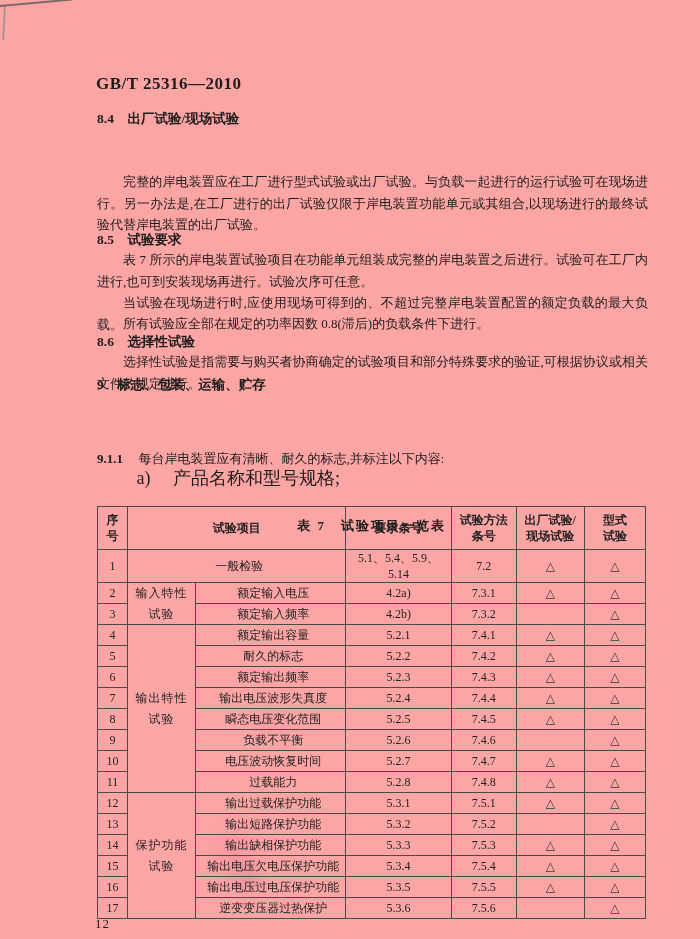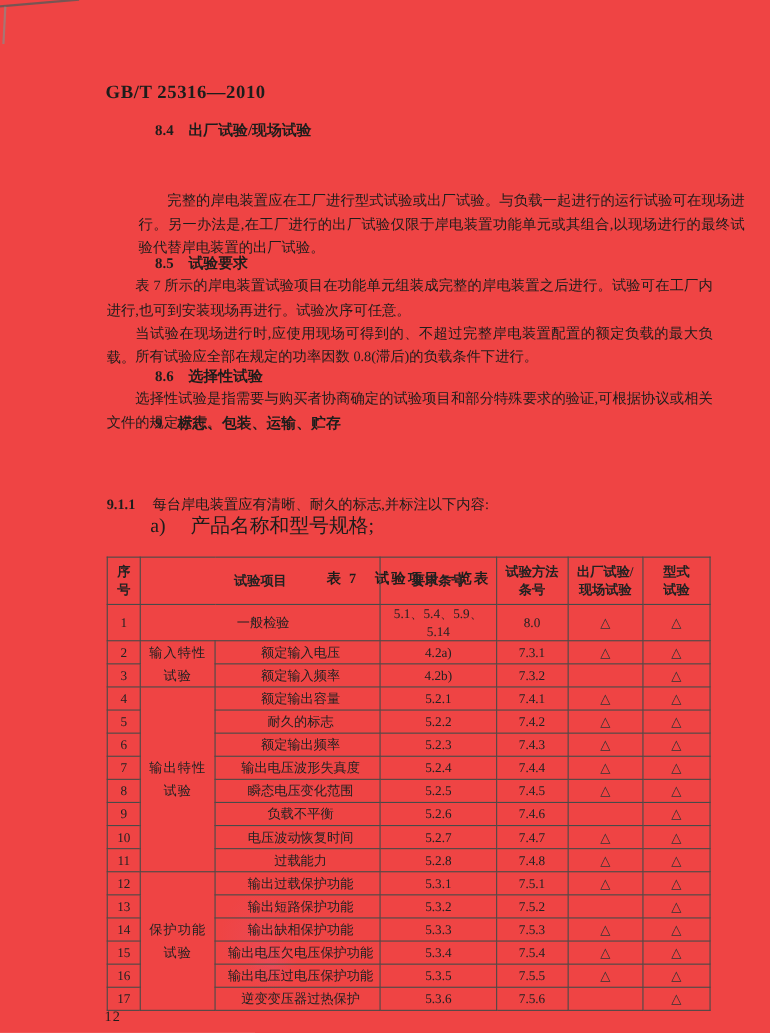--- a/index.html
+++ b/index.html
@@ -6,21 +6,21 @@
   body{
     width:700px;height:939px;
     background:#f6f6f4;
     font-family:"Liberation Serif","DejaVu Serif",serif;
     color:#1d1d1b;
     position:relative;
     overflow:hidden;
   }
   .page{
     position:absolute;inset:0;
-    background:#ef4444;
+    background:#fca5a5;
     padding-left:12px;
   }
   
   .edge-diag{
     position:absolute;left:-6px;top:2px;width:78px;height:2px;
     background:#5a5a58;transform:rotate(-5deg);opacity:.8;
   }
   .edge-left{
     position:absolute;left:3px;top:6px;width:1.5px;height:34px;
     background:#8a8a88;opacity:.7;transform:rotate(3deg);
@@ -32,21 +32,21 @@
     background:radial-gradient(closest-side,rgba(216,92,140,.20),rgba(216,92,140,0));}
   .smudge.s3{left:245px;top:700px;width:50px;height:40px;
     background:radial-gradient(closest-side,rgba(200,80,130,.10),rgba(200,80,130,0));}
 
   .abs{position:absolute;}
   .doc-number{
     left:96px;top:74px;
     font-size:17px;font-weight:bold;letter-spacing:.5px;
   }
   .textcol{left:97px;width:551px;}
-  .h2{font-size:13.5px;font-weight:bold;margin-left:44px;}
+  .h2{font-size:13.5px;font-weight:bold;}
   .para{
     font-size:13px;line-height:21.5px;
     text-align:justify;text-indent:2em;margin:0;
   }
   .clauseline{font-size:13px;line-height:21px;}
   .clauseline .num{font-weight:bold;margin-right:1.2em;}
   .list-a{font-size:18px;line-height:21px;padding-left:2.2em;}
 
   .table-title{
     left:97px;top:486px;width:549px;
@@ -82,21 +82,21 @@
 <div class="page">
   <div class="edge-diag"></div>
   <div class="edge-left"></div>
   <div class="smudge s1"></div>
   <div class="smudge s2"></div>
   <div class="smudge s3"></div>
 
   <div class="abs doc-number">GB/T 25316—2010</div>
 
   <div class="abs textcol h2" style="top:110px;">8.4　出厂试验/现场试验</div>
-  <p class="abs textcol para" style="top:171px;margin-left:29px;">完整的岸电装置应在工厂进行型式试验或出厂试验。与负载一起进行的运行试验可在现场进行。另一办法是,在工厂进行的出厂试验仅限于岸电装置功能单元或其组合,以现场进行的最终试验代替岸电装置的出厂试验。</p>
+  <p class="abs textcol para" style="top:171px;">完整的岸电装置应在工厂进行型式试验或出厂试验。与负载一起进行的运行试验可在现场进行。另一办法是,在工厂进行的出厂试验仅限于岸电装置功能单元或其组合,以现场进行的最终试验代替岸电装置的出厂试验。</p>
 
   <div class="abs textcol h2" style="top:231px;">8.5　试验要求</div>
   <p class="abs textcol para" style="top:249px;">表 7 所示的岸电装置试验项目在功能单元组装成完整的岸电装置之后进行。试验可在工厂内进行,也可到安装现场再进行。试验次序可任意。</p>
   <p class="abs textcol para" style="top:292px;">当试验在现场进行时,应使用现场可得到的、不超过完整岸电装置配置的额定负载的最大负载。</p>
   <p class="abs textcol para" style="top:313px;">所有试验应全部在规定的功率因数 0.8(滞后)的负载条件下进行。</p>
 
   <div class="abs textcol h2" style="top:333px;">8.6　选择性试验</div>
   <p class="abs textcol para" style="top:351px;">选择性试验是指需要与购买者协商确定的试验项目和部分特殊要求的验证,可根据协议或相关文件的规定进行。</p>
 
   <div class="abs textcol h2" style="top:376px;">9　标志、包装、运输、贮存</div>
@@ -128,21 +128,21 @@
 现场试验</th>
           <th>型式
 试验</th>
         </tr>
       </thead>
       <tbody>
           <tr>
             <td class="c-no">1</td>
             <td class="c-item" colspan="2">一般检验</td>
             <td class="c-req">5.1、5.4、5.9、5.14</td>
-            <td class="c-method">8.0</td>
+            <td class="c-method">7.2</td>
             <td class="c-mark">△</td>
             <td class="c-mark">△</td>
           </tr>
           <tr>
             <td class="c-no">2</td>
             <td class="c-group" rowspan="2">输入特性试验</td>
             <td class="c-item">额定输入电压</td>
             <td class="c-req">4.2a)</td>
             <td class="c-method">7.3.1</td>
             <td class="c-mark">△</td>

